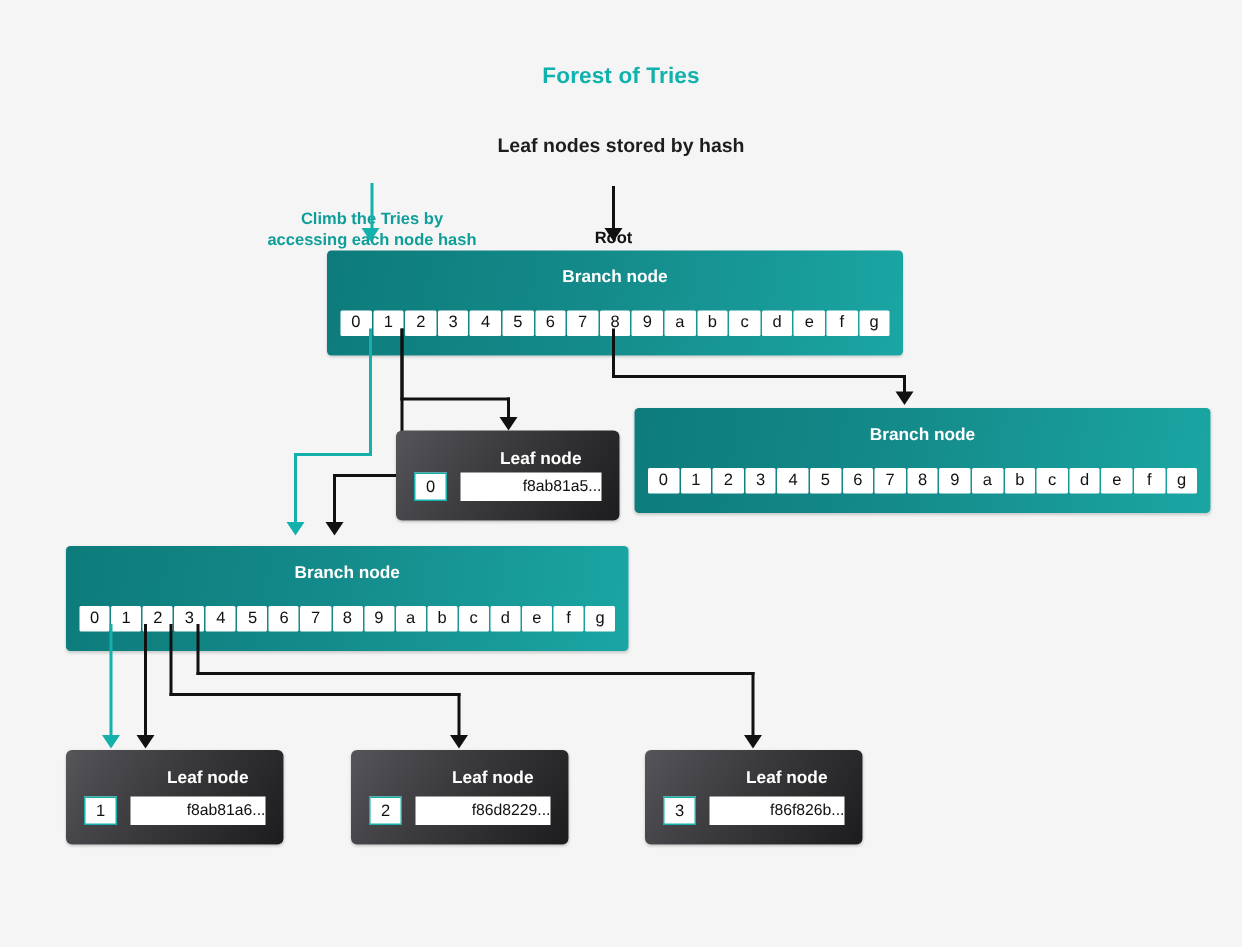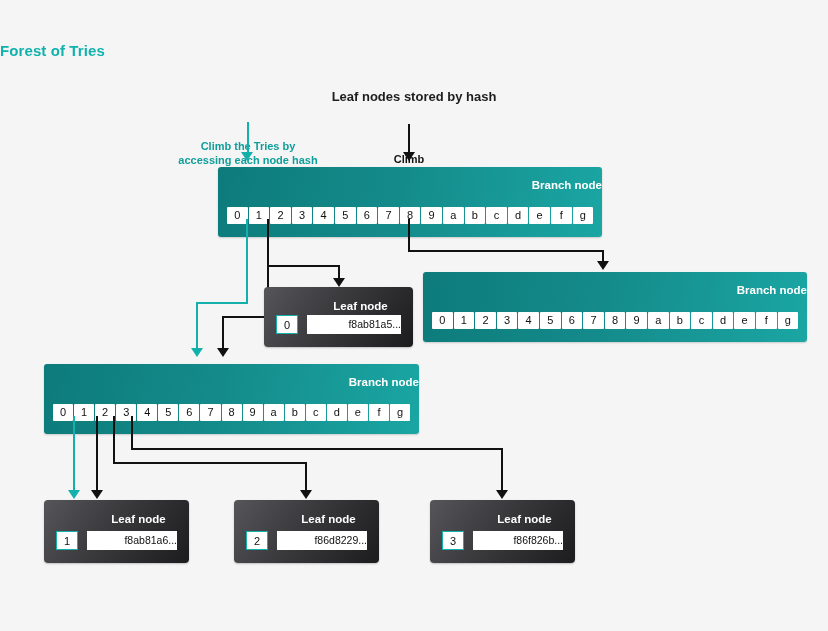--- a/index.html
+++ b/index.html
@@ -8,21 +8,21 @@
     width:828px;height:631px;
     background:#f5f5f5;
     font-family:"Liberation Sans",sans-serif;
     overflow:hidden;
   }
   #canvas{position:relative;width:828px;height:631px;}
 
   
   .title{
     position:absolute;left:0;right:0;top:42px;
-    text-align:left;
+    text-align:center;
     font-size:15px;font-weight:bold;color:#10b2ad;
     letter-spacing:.1px;
   }
   .subtitle{
     position:absolute;left:0;right:0;top:62px;
     text-align:center;
     font-size:13px;font-weight:bold;color:#1d1d1d;margin-top:27px;
   }
 
   
@@ -38,21 +38,21 @@
 
   
   .branch{
     position:absolute;
     background:linear-gradient(100deg,#0d7b7b 0%,#148a8a 45%,#1aa6a3 100%);
     border-radius:3px;
     box-shadow:0 1px 2px rgba(0,0,0,.18);
   }
   .branch .nlabel{
     position:absolute;left:0;right:0;top:12px;
-    text-align:right;color:#fff;
+    text-align:center;color:#fff;
     font-size:11.5px;font-weight:bold;
   }
   .cells{
     position:absolute;left:9px;right:9px;bottom:13px;
     display:flex;gap:1px;
   }
   .cell{
     flex:1 1 0;height:17px;
     background:#fff;color:#111;
     font-size:11px;line-height:17px;text-align:center;
@@ -103,21 +103,21 @@
 </head>
 <body>
 
 <div id="canvas">
 
   <div class="title">Forest of Tries</div>
   <div class="subtitle">Leaf nodes stored by hash</div>
 
   <div class="anno teal" style="left:150px;top:92px;width:196px;">Climb the Tries by
 accessing each node hash</div>
-  <div class="anno dark" style="left:379px;top:105px;width:60px;">Climb</div>
+  <div class="anno dark" style="left:379px;top:105px;width:60px;">Root</div>
 
   <div class="ln t vl" style="left:247px;top:122px;height:36px;"></div>
   <div class="arw t" style="left:241px;top:152px;"></div>
 
   <div class="ln vl" style="left:408px;top:124px;height:32px;"></div>
   <div class="arw" style="left:403px;top:152px;"></div>
 
   <div class="branch" style="left:218px;top:167px;width:384px;height:70px;">
     <div class="nlabel">Branch node</div>
     <div class="cells">

